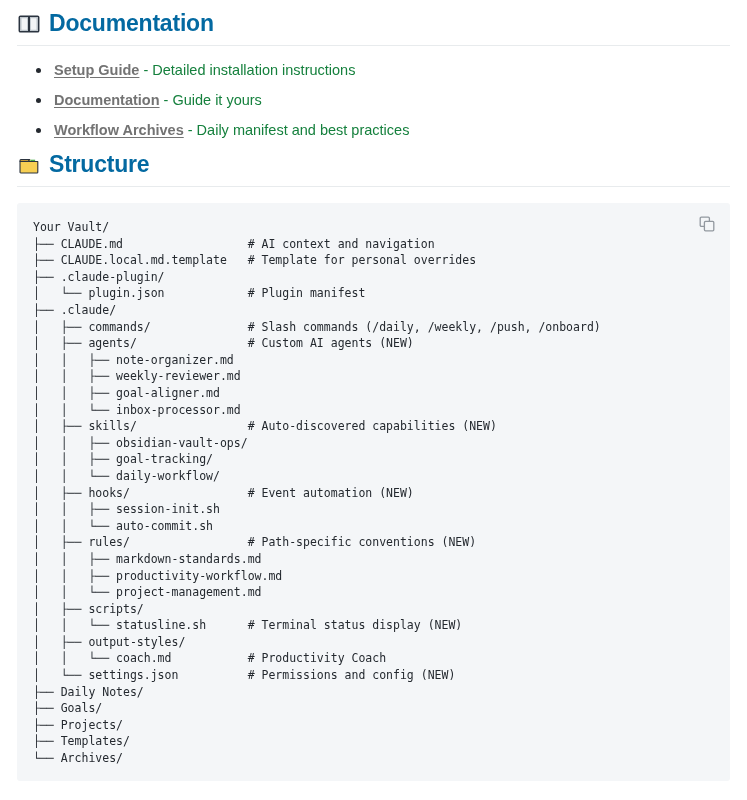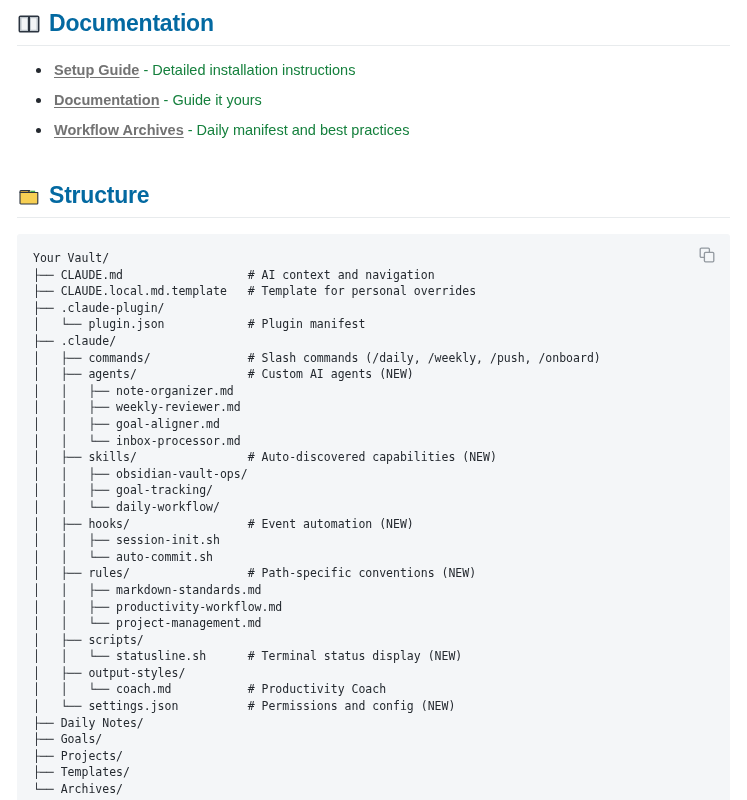--- a/index.html
+++ b/index.html
@@ -28,21 +28,21 @@
     align-items: center;
     gap: 9px;
     font-size: 23px;
     font-weight: bold;
     letter-spacing: -0.2px;
     color: #0369a1;
     margin: 0;
     padding: 0 0 8px 1px;
   }
   .section-heading.second {
-    margin-top: 41px;
+    margin-top: 10px;
   }
   .heading-rule {
     height: 1px;
     background: #e8ebed;
     border: 0;
     margin: 0 0 0 0;
     width: 713px;
   }
   .heading-icon {
     width: 22px;

